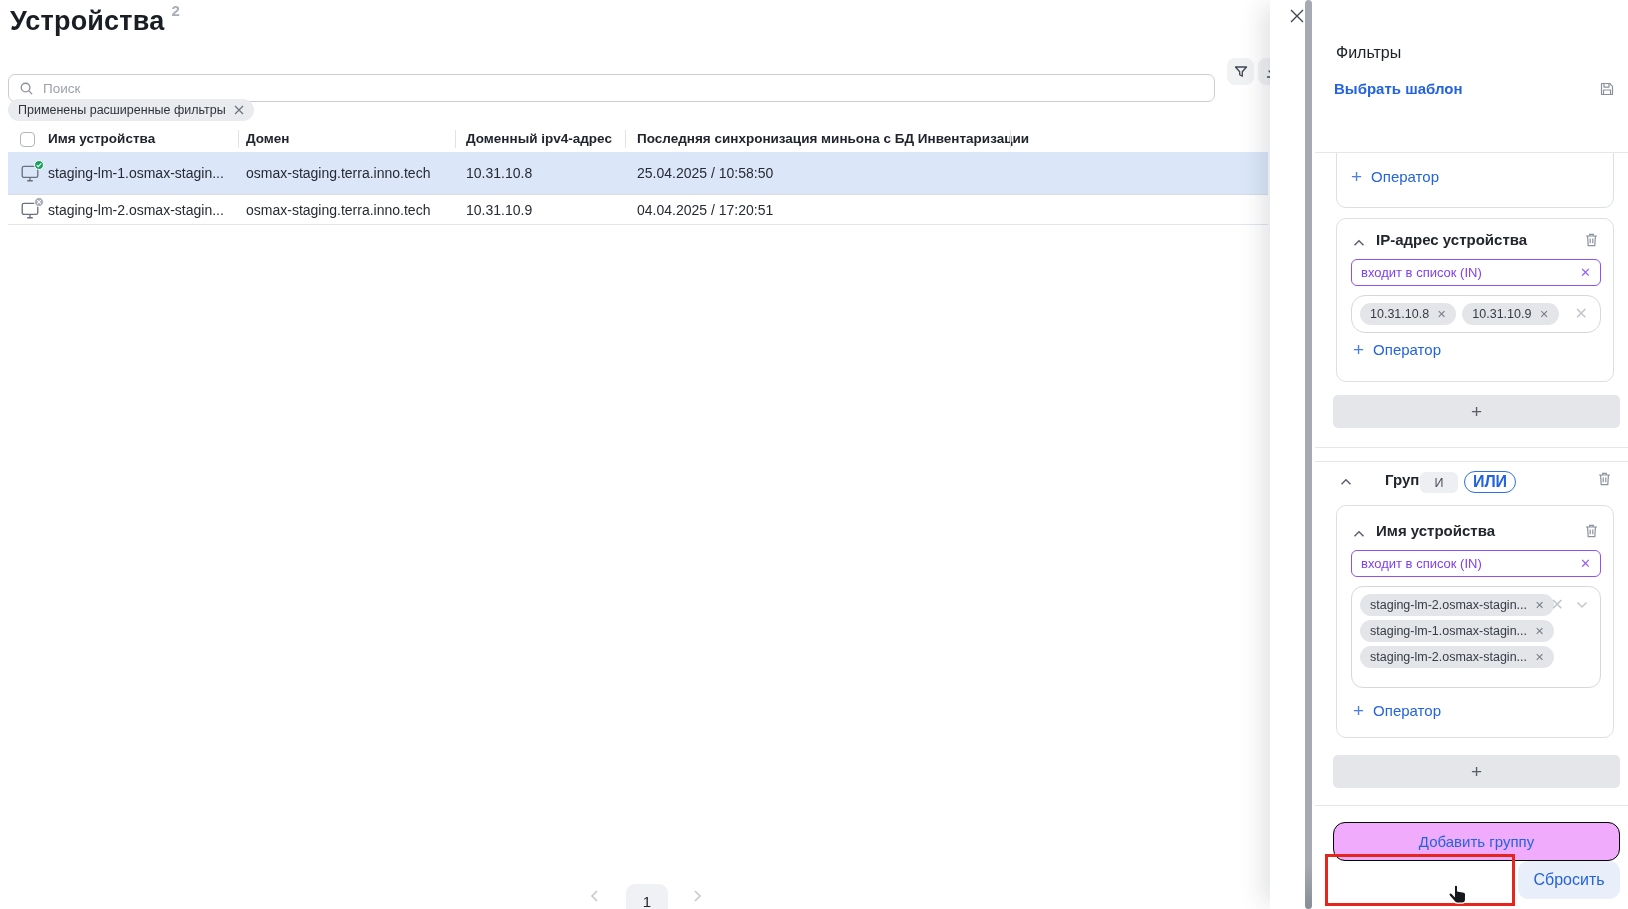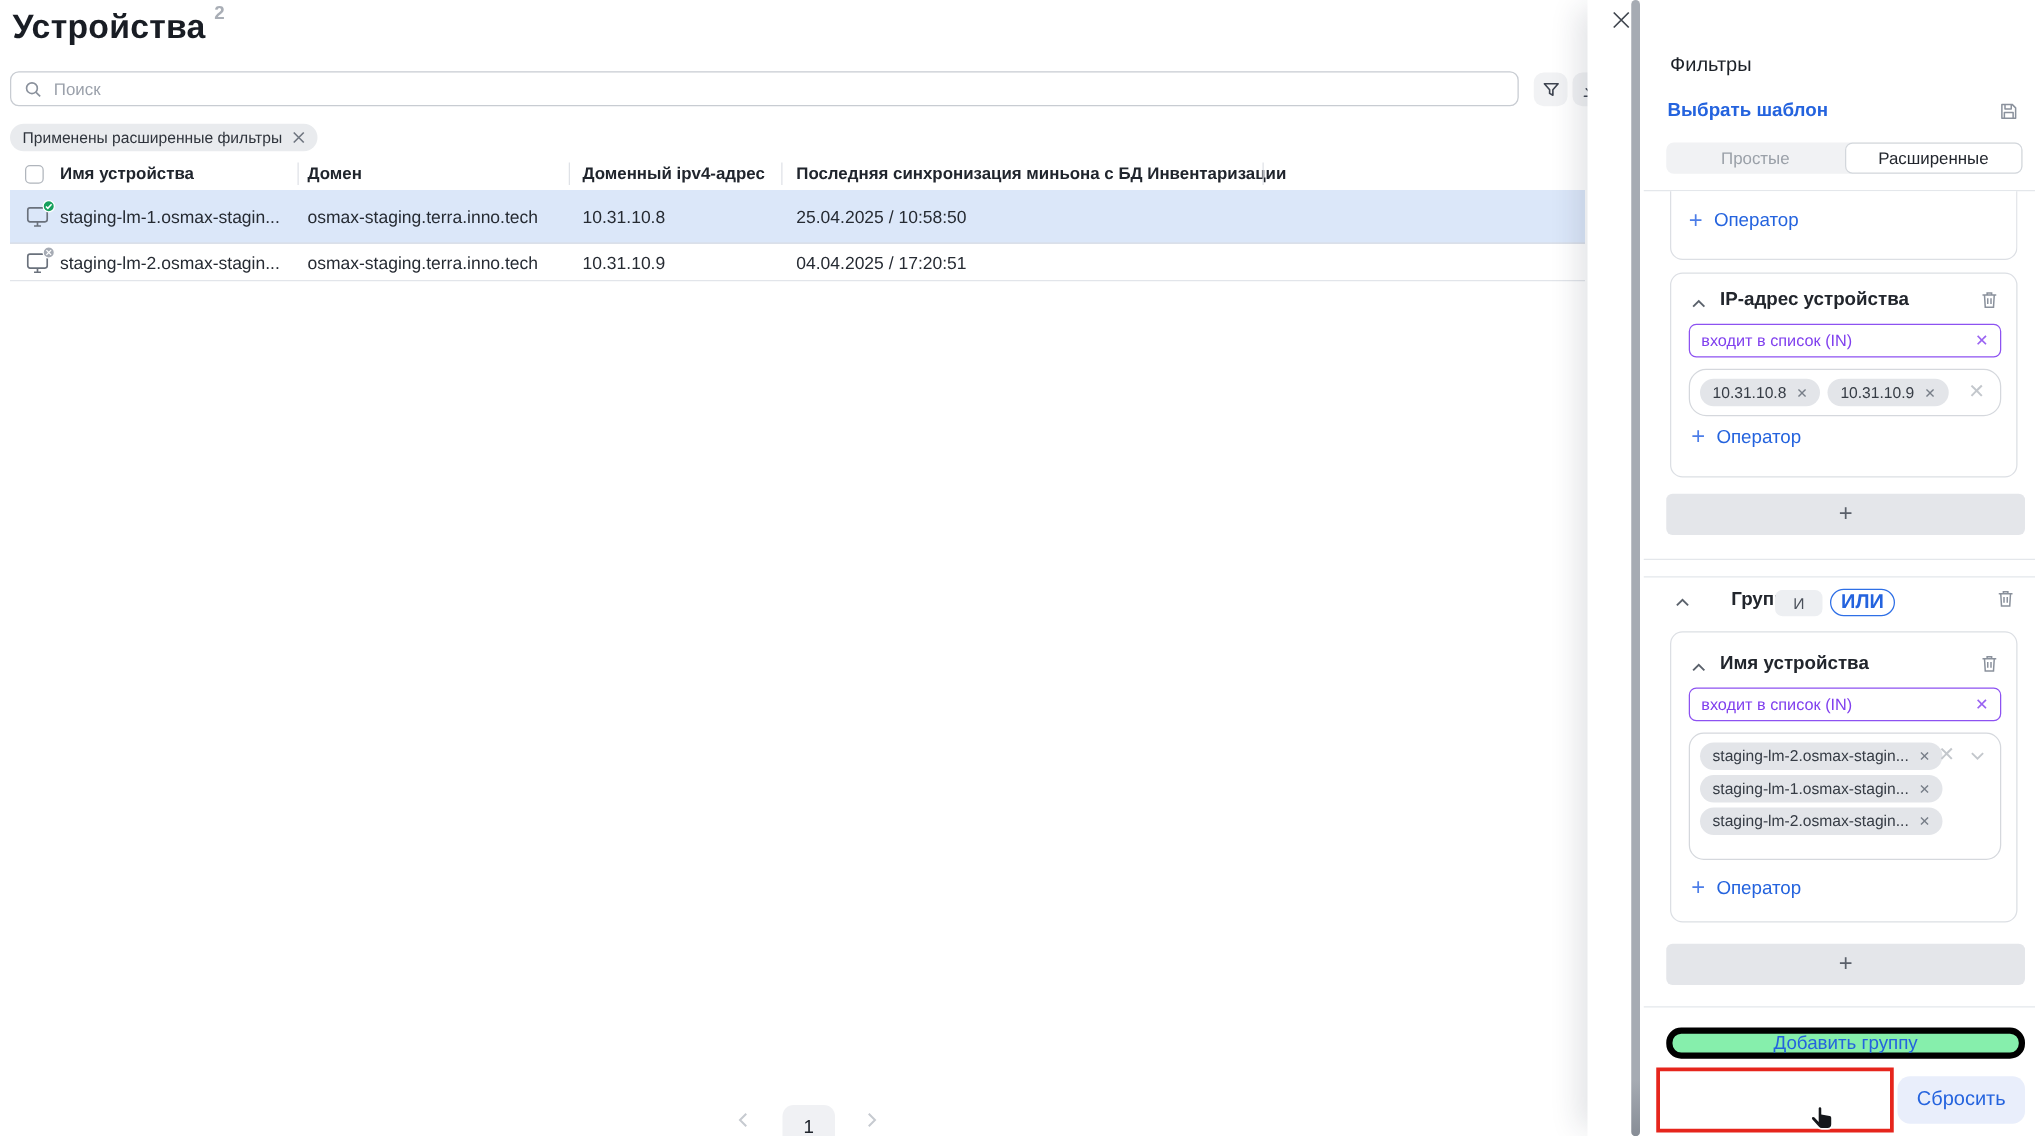--- a/index.html
+++ b/index.html
@@ -40,34 +40,34 @@
   .sel { position:absolute; height:27px; border:1.5px solid #8d52f1; border-radius:6px; display:flex; align-items:center; padding:0 9px; font-size:13px; color:#8040ee; }
   .sel .x { margin-left:auto; color:#9a63f2; font-size:13px; }
   .chipbox { position:absolute; border:1px solid #d5d8dd; border-radius:14px; background:#fff; }
   .vchip { display:inline-flex; align-items:center; gap:8px; background:#e3e5e9; border-radius:99px; padding:0 10px; height:22px; font-size:12.5px; color:#363c45; white-space:nowrap; }
   .vchip .x { color:#777e88; font-size:11px; }
   .oplink { position:absolute; display:flex; align-items:center; gap:9px; font-size:15px; color:#2463de; cursor:pointer; }
   .oplink .plus { color:#4d7ee8; font-size:19px; line-height:15px; }
   .graybtn { position:absolute; left:63px; width:287px; height:33px; background:#e4e6ea; border-radius:5px; display:flex; align-items:center; justify-content:center; color:#5a606a; font-size:19px; cursor:pointer; }
   .pill-and { position:absolute; width:38px; height:21px; background:#edeff2; border-radius:6px; display:flex; align-items:center; justify-content:center; font-size:12.5px; color:#4b515b; cursor:pointer; }
   .pill-or { position:absolute; width:52px; height:22px; border:1.5px solid #2e6fe6; background:#fff; border-radius:12px; display:flex; align-items:center; justify-content:center; font-size:16px; color:#2463de; font-weight:700; cursor:pointer; }
-  .btn-outline { position:absolute; left:63px; width:287px; height:25px; border:5px solid #000000; border-radius:12px; background:#86efac; color:#2463de; font-size:15px; display:flex; align-items:center; justify-content:center; cursor:pointer; }
+  .btn-outline { position:absolute; left:63px; width:287px; height:39px; border:1px solid #000000; border-radius:12px; background:#f0abfc; color:#2463de; font-size:15px; display:flex; align-items:center; justify-content:center; cursor:pointer; }
   .btn-apply { position:absolute; left:63px; top:861px; width:174px; height:38px; background:#1351d0; border-radius:10px; color:#fff; font-size:16px; display:flex; align-items:center; justify-content:center; cursor:pointer; }
   .btn-reset { position:absolute; left:248px; top:861px; width:102px; height:38px; background:#e9eefb; border-radius:10px; color:#2463de; font-size:16px; display:flex; align-items:center; justify-content:center; cursor:pointer; }
   .annotation { position:absolute; left:55px; top:854px; width:190px; height:52px; border:3px solid #e6251c; pointer-events:none; }
   .clearx { color:#c3c7cc; font-size:16px; line-height:16px; }
 </style>
 </head>
 <body>
 
 <div class="abs" style="left:10px;top:6px;">
   <span class="page-title">Устройства</span><span class="title-sup">2</span>
 </div>
 
-<div class="abs search-box" style="left:8px;top:57px;">
+<div class="abs search-box" style="left:8px;top:74px;">
   <span>
     <svg width="15" height="15" viewBox="0 0 16 16" fill="none" stroke="#8a919c" stroke-width="1.4">
         <circle cx="7" cy="7" r="4.6"></circle>
         <path d="M10.5 10.5L14 14"></path>
       </svg>
   </span>
   <input type="text" placeholder="Поиск" style="">
 </div>
 <div class="abs tool-btn" style="left:1227px;top:58px;">
   <span>
@@ -174,24 +174,20 @@
   <h2 class="abs" style="left:66px;top:44px;">Фильтры</h2>
 
   <span class="abs link-blue" style="left:64px;top:80px;font-weight:bold;">Выбрать шаблон</span>
   <span class="abs" style="left:329px;top:81px;cursor:pointer;">
     <svg width="16" height="16" viewBox="0 0 16 16" fill="none" stroke="#8a919c" stroke-width="1.2" stroke-linejoin="round">
         <path d="M2.5 2.5h8.2l2.8 2.8v8.2H2.5z"></path>
         <path d="M5 2.5v3.6h5V2.5M4.5 13.5V9h7v4.5"></path>
       </svg>
   </span>
 
-  <div class="abs segmented" style="top:114px;">
-    <div class="seg" style="left:0;">Простые</div>
-    <div class="seg on" style="left:50%;">Расширенные</div>
-  </div>
 
   <div class="abs divider" style="top:152px;"></div>
 
   <div class="abs" style="left:66px;top:153px;width:278px;height:55px;overflow:hidden;">
     <div class="card" style="left:0;top:-62px;width:278px;height:117px;">
       <div class="oplink" style="left:14px;top:76px;">
         <span class="plus">+</span>
         <span>Оператор</span>
       </div>
     </div>

